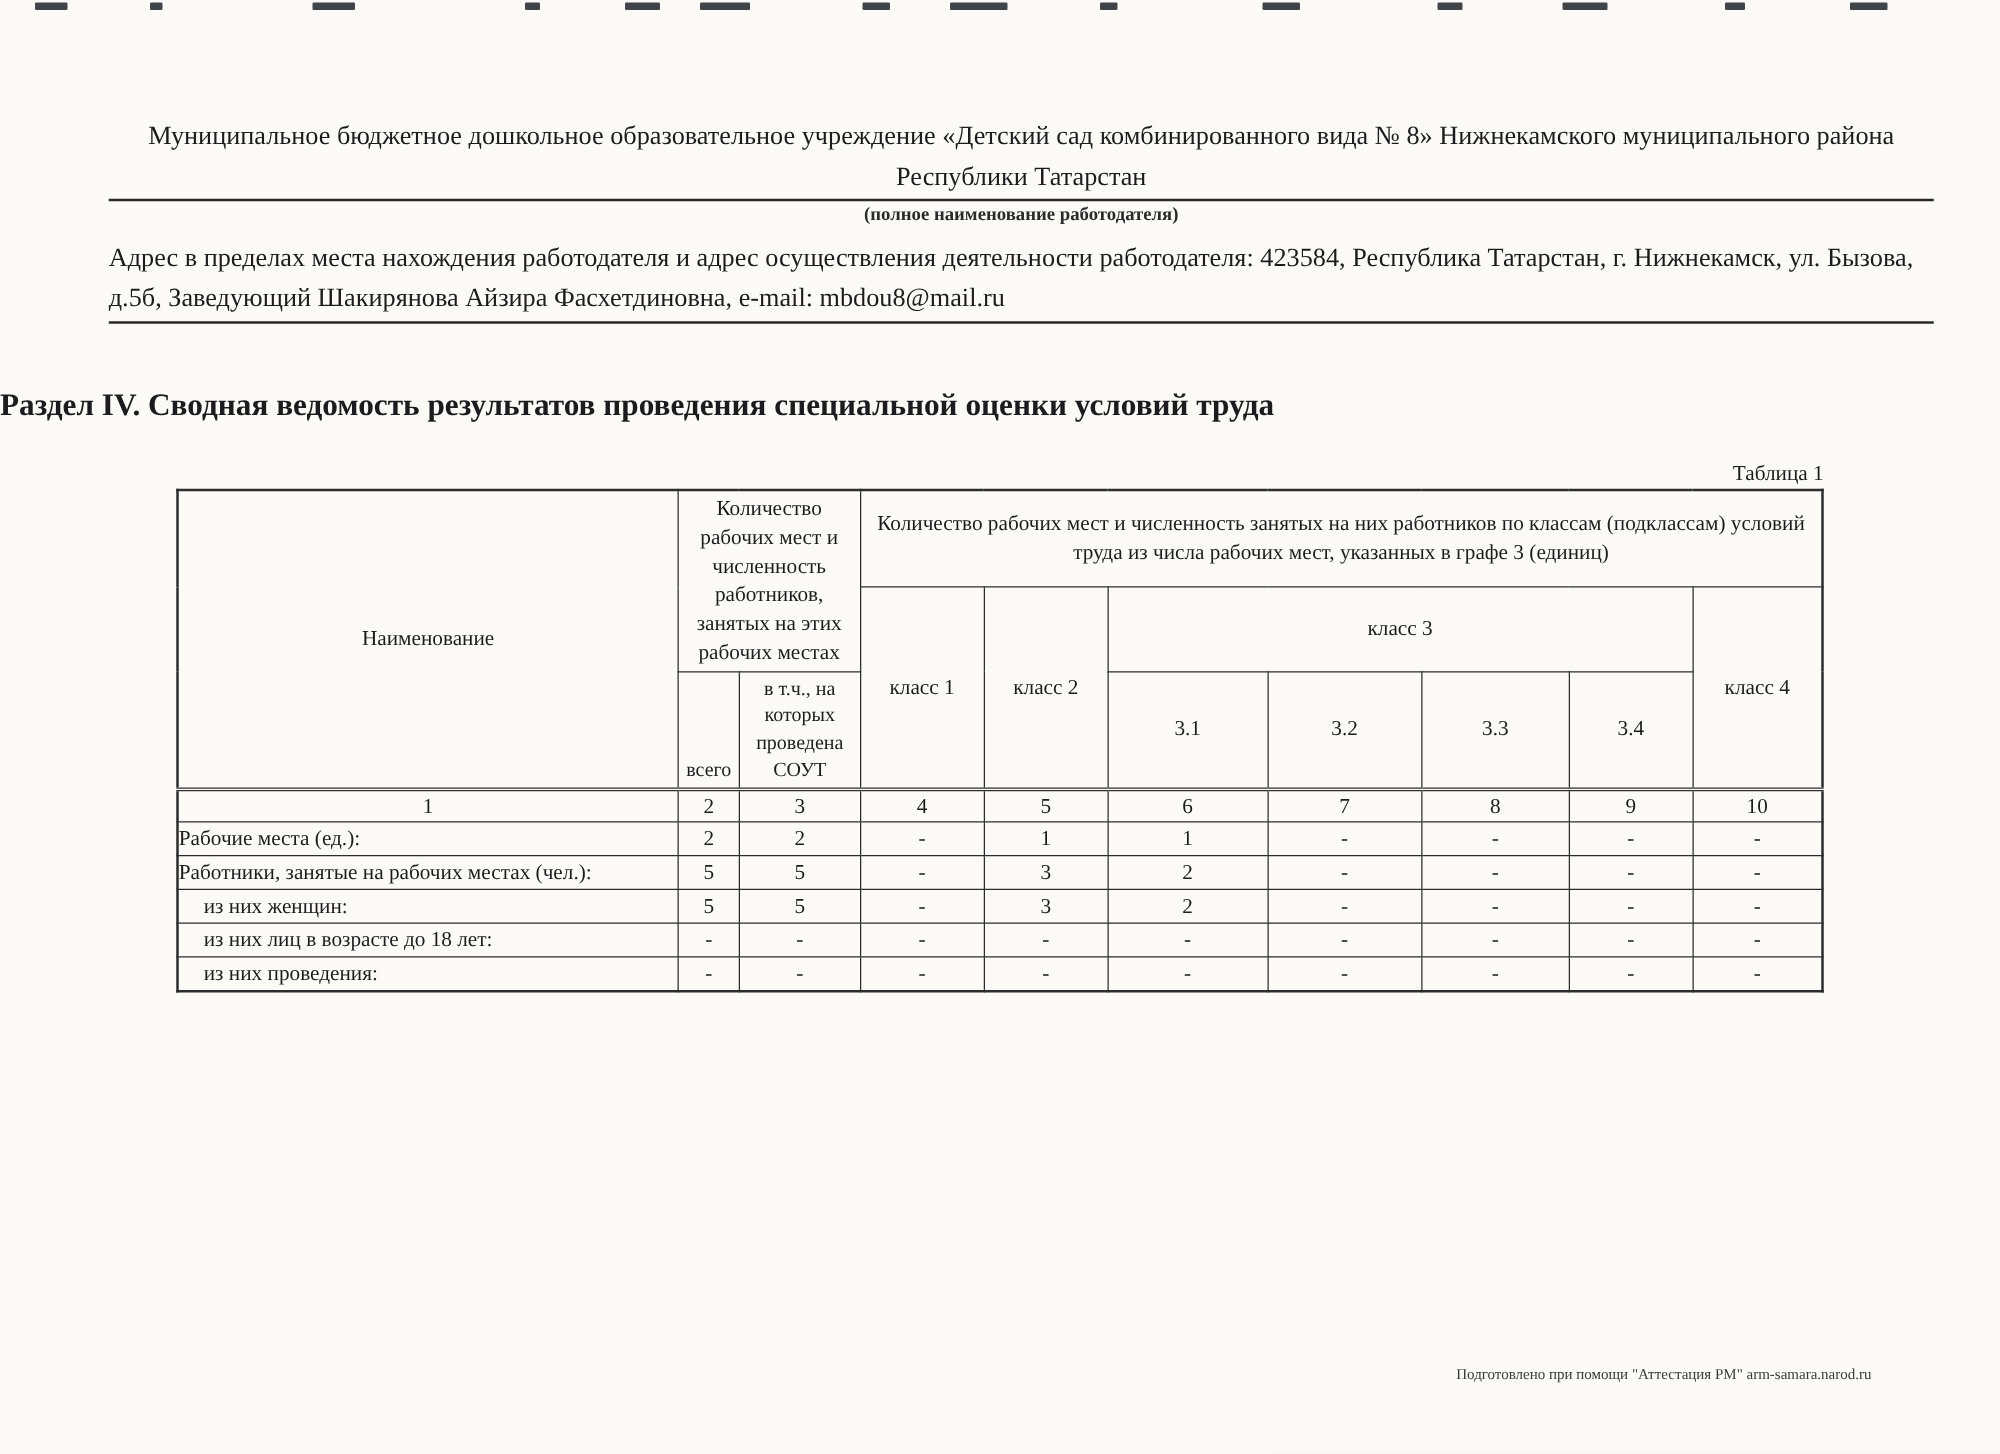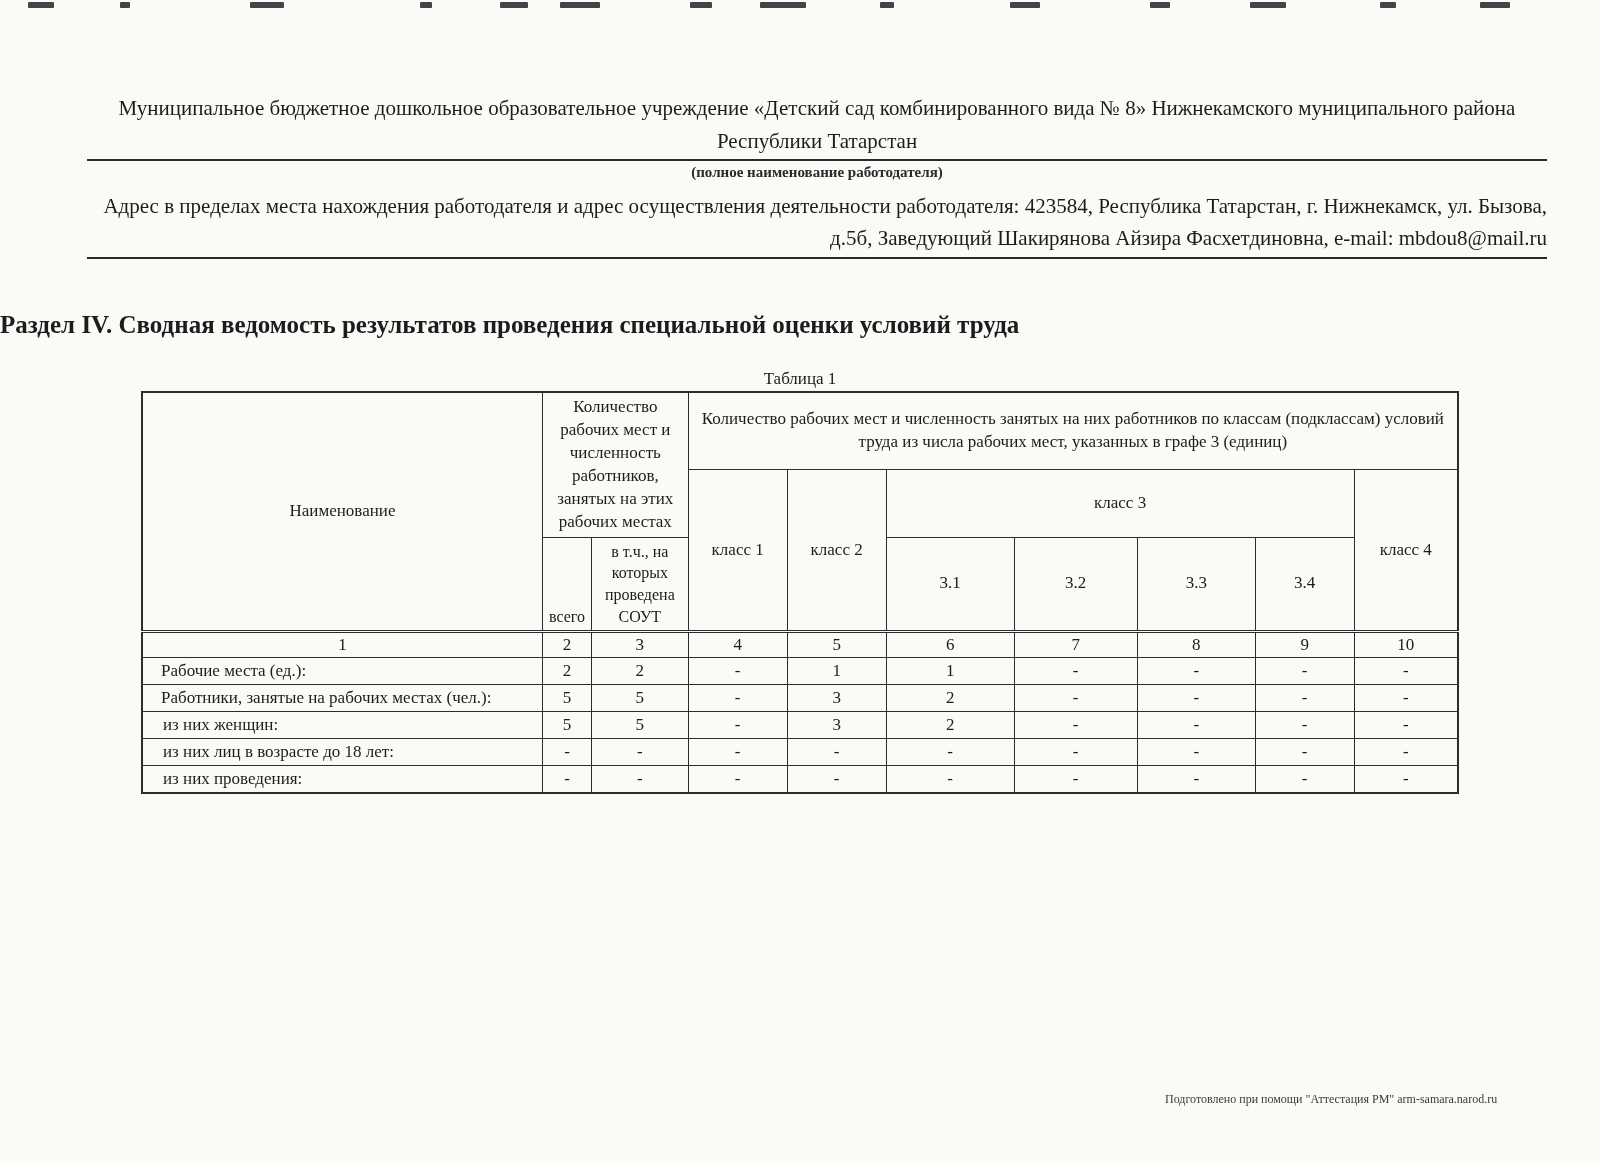--- a/index.html
+++ b/index.html
@@ -25,54 +25,54 @@
     width:1460px;margin:0 auto;
     font-size:21px;line-height:1.55;text-align:center;
     border-bottom:2px solid #2a2a2c;
     padding-bottom:2px;
   }
   .caption{
     text-align:center;font-size:15px;margin-top:3px;color:#2a2a2c;font-weight:bold;
   }
   .address-line{
     width:1460px;margin:10px auto 0;
-    font-size:21px;line-height:1.5;text-align:right;
+    font-size:21px;line-height:1.5;text-align:left;
     border-bottom:2px solid #2a2a2c;
     padding-bottom:3px;
   }
   .section-title{
     margin-top:52px;
     text-align:left;
     font-size:25px;
     font-weight:bold;
   }
   .table-caption{
     width:1318px;margin:30px auto 2px;
-    text-align:center;font-size:17px;
+    text-align:right;font-size:17px;
   }
   table.souт, table.sout{
     width:1318px;margin:0 auto;
     border-collapse:collapse;
     font-size:17px;
   }
   table.sout th, table.sout td{
     border:1px solid #2c2c2e;
     padding:3px 6px;
     font-weight:normal;
     text-align:center;
     vertical-align:middle;
   }
   table.sout{border:2px solid #2c2c2e;}
   table.sout thead th{line-height:1.35;}
   th.name-col{width:393px;}
   tr.numbers-row td{
     border-top:3px double #2c2c2e;
     padding:2px 6px;
   }
-  tbody td.row-label{text-align:left;padding-left:18px;}
+  tbody td.row-label{text-align:left;padding-left:0;}
   tbody td.row-label.indent{padding-left:20px;}
   .cell-small{font-size:16px;}
   .footer-note{
     position:absolute;
     left:1165px;top:1092px;
     font-size:12px;color:#3a3a3c;
   }
 </style>
 </head>
 <body>

